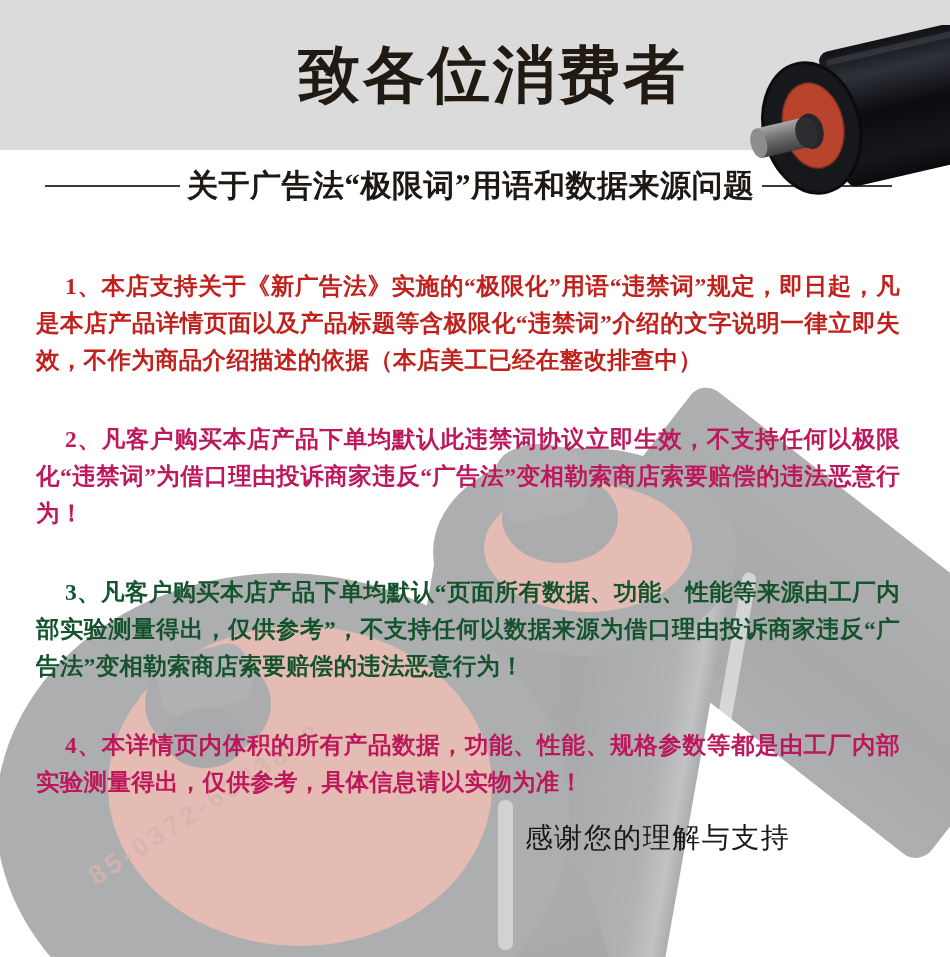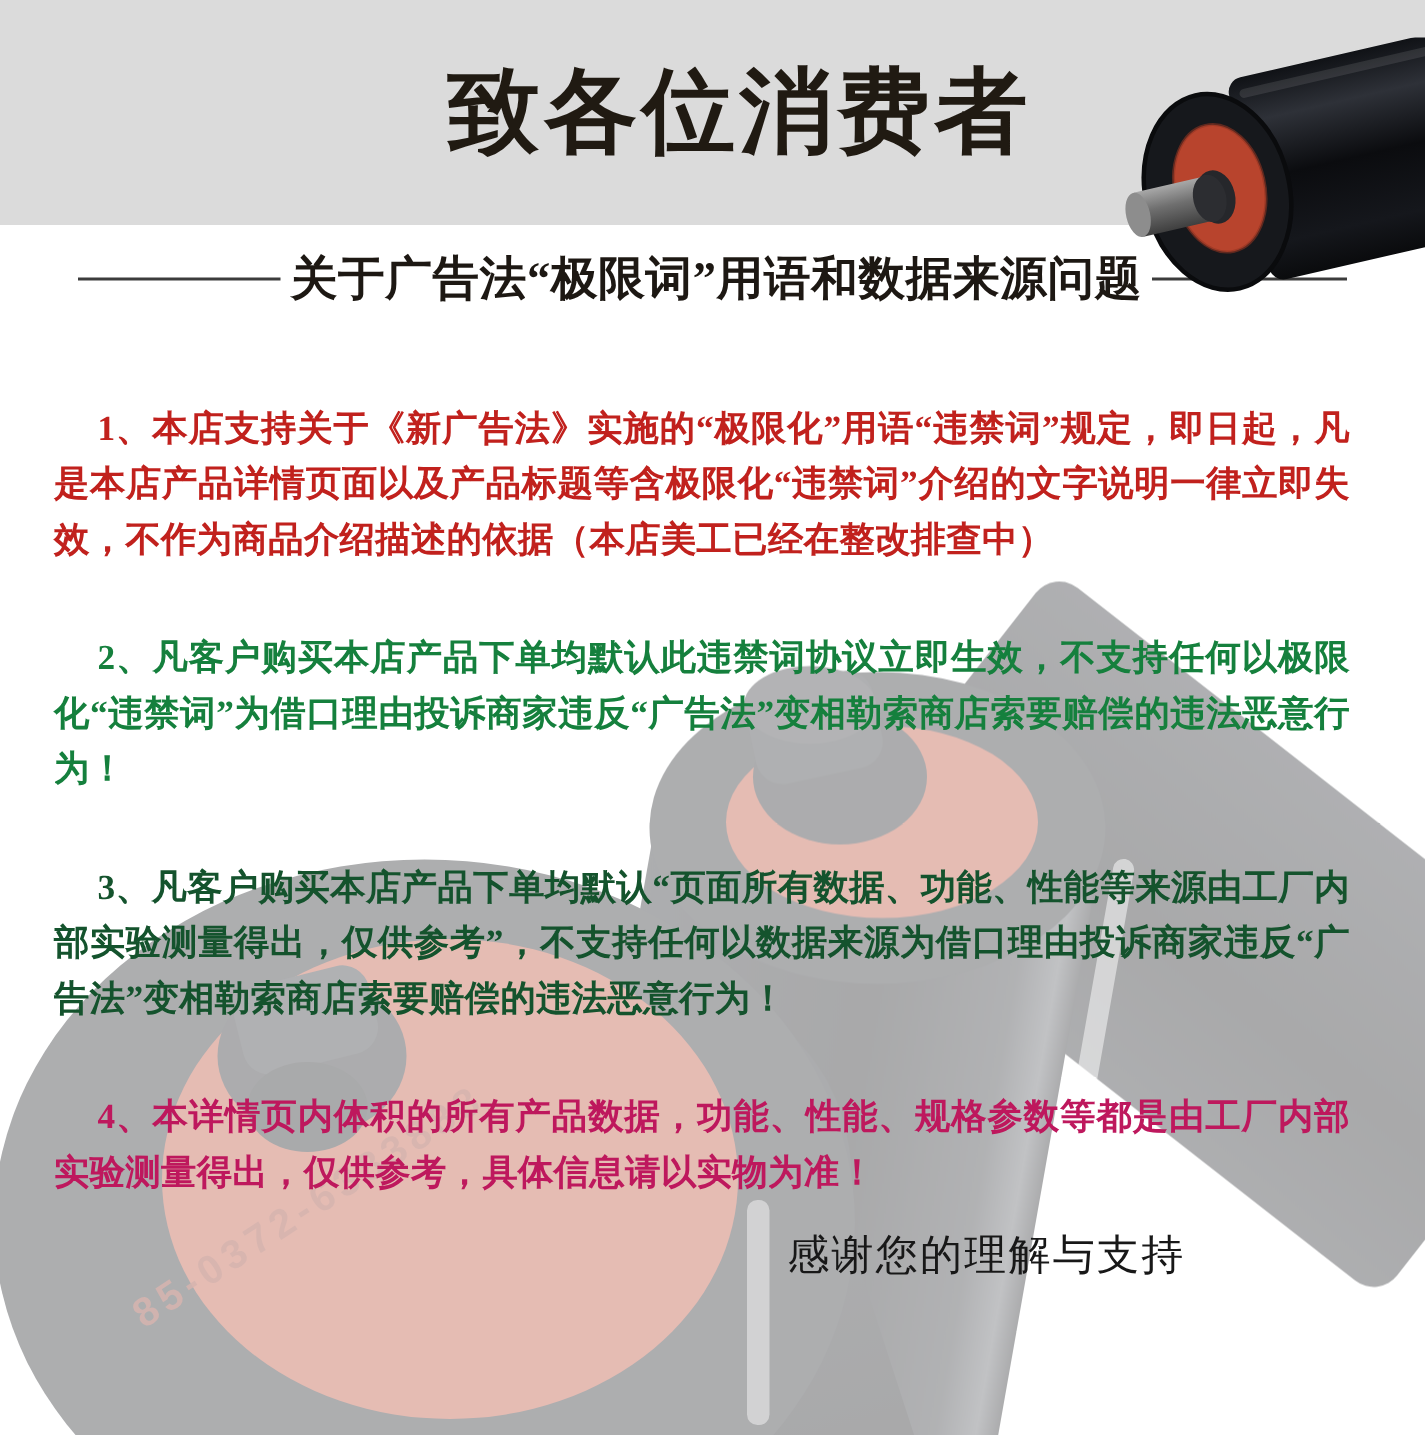--- a/index.html
+++ b/index.html
@@ -11,21 +11,21 @@
   .header-band{position:absolute;left:0;top:0;width:950px;height:150px;background:#dbdbdb;}
   .page-title{
     position:absolute;left:0;top:40px;width:950px;text-align:center;
     transform:translateX(18px);
     font-family:"Liberation Sans","DejaVu Sans",sans-serif;
     font-weight:700;font-size:62px;letter-spacing:3px;color:#201a12;line-height:70px;
   }
   
   .subtitle-row{
     position:absolute;left:45px;right:45px;top:158px;height:56px;
-    display:flex;align-items:center;justify-content:center;gap:7px;z-index:4;
+    display:flex;align-items:center;justify-content:flex-start;gap:7px;z-index:4;
   }
   .subtitle-line{height:2px;background:#3c3c3c;flex:none;}
   .subtitle-line.left{width:135px;}
   .subtitle-line.right{width:130px;}
   .subtitle-text{
     flex:none;white-space:nowrap;font-weight:700;font-size:31px;color:#1d1813;
     font-family:"Liberation Serif","DejaVu Serif",serif;letter-spacing:0.5px;
   }
   
   .notice{position:absolute;left:36px;right:50px;top:268px;z-index:3;}
@@ -139,21 +139,21 @@
       <g>
         <rect x="8" y="81" width="54" height="30" rx="4" fill="url(#pshaft)"></rect>
         <ellipse cx="11" cy="96" rx="8" ry="15" fill="#8d8d8d"></ellipse>
         <ellipse cx="60" cy="96" rx="11" ry="16" fill="#2c2d31"></ellipse>
       </g>
     </g>
   </svg>
 
   <div class="notice">
     <p style="color: rgb(193, 33, 29);">1、本店支持关于《新广告法》实施的“极限化”用语“违禁词”规定，即日起，凡是本店产品详情页面以及产品标题等含极限化“违禁词”介绍的文字说明一律立即失效，不作为商品介绍描述的依据（本店美工已经在整改排查中）</p>
-    <p style="color: #15803d;">2、凡客户购买本店产品下单均默认此违禁词协议立即生效，不支持任何以极限化“违禁词”为借口理由投诉商家违反“广告法”变相勒索商店索要赔偿的违法恶意行为！</p>
+    <p style="color: #be185d;">2、凡客户购买本店产品下单均默认此违禁词协议立即生效，不支持任何以极限化“违禁词”为借口理由投诉商家违反“广告法”变相勒索商店索要赔偿的违法恶意行为！</p>
     <p style="color: #14532d;">3、凡客户购买本店产品下单均默认“页面所有数据、功能、性能等来源由工厂内部实验测量得出，仅供参考”，不支持任何以数据来源为借口理由投诉商家违反“广告法”变相勒索商店索要赔偿的违法恶意行为！</p>
     <p style="color: #be185d;">4、本详情页内体积的所有产品数据，功能、性能、规格参数等都是由工厂内部实验测量得出，仅供参考，具体信息请以实物为准！</p>
   </div>
 
   <div class="signature">
     <div>感谢您的理解与支持</div>
   </div>
 
 </div>
 

